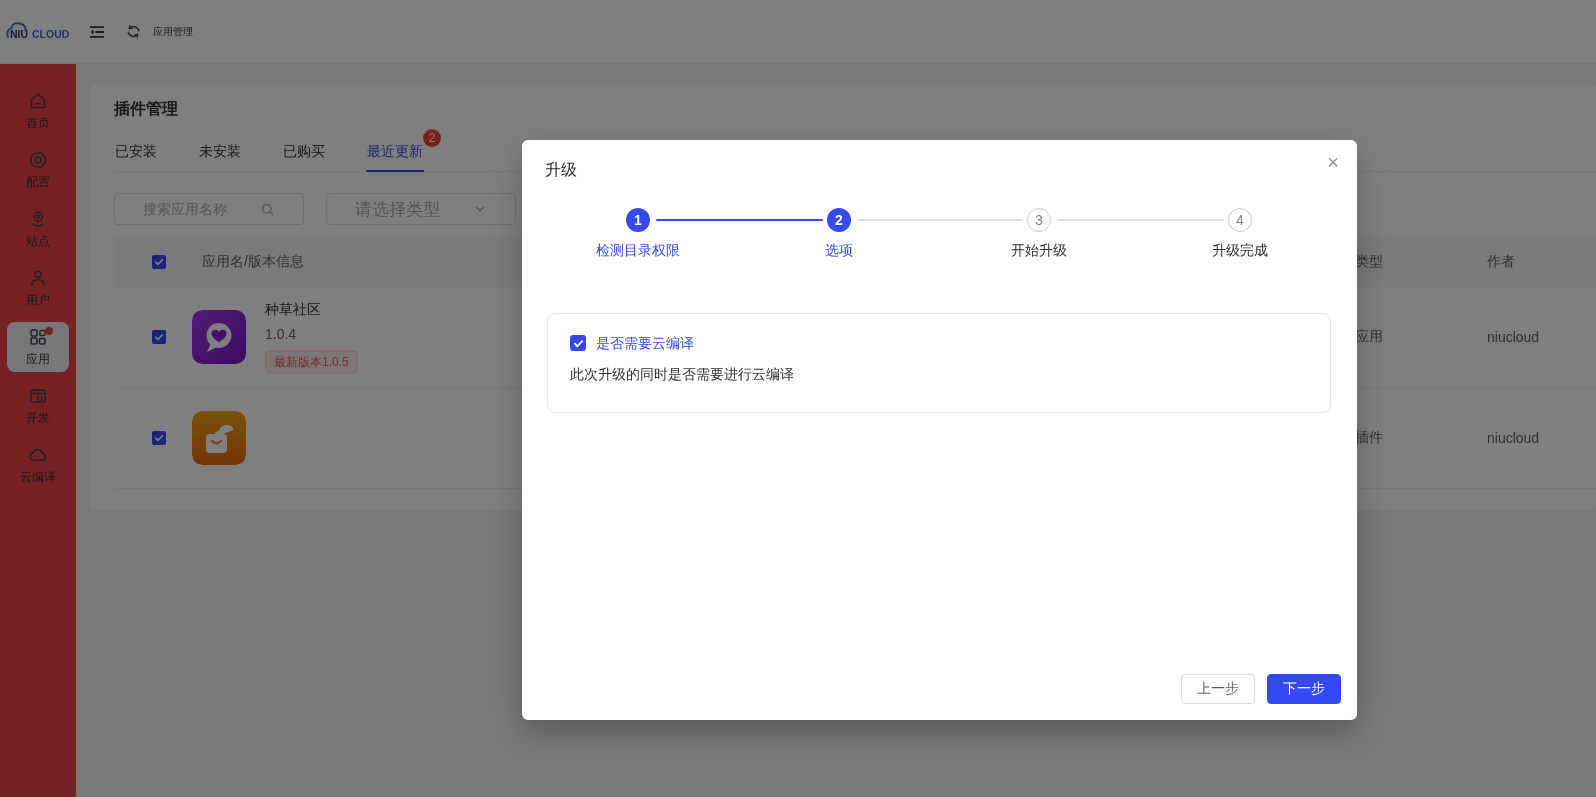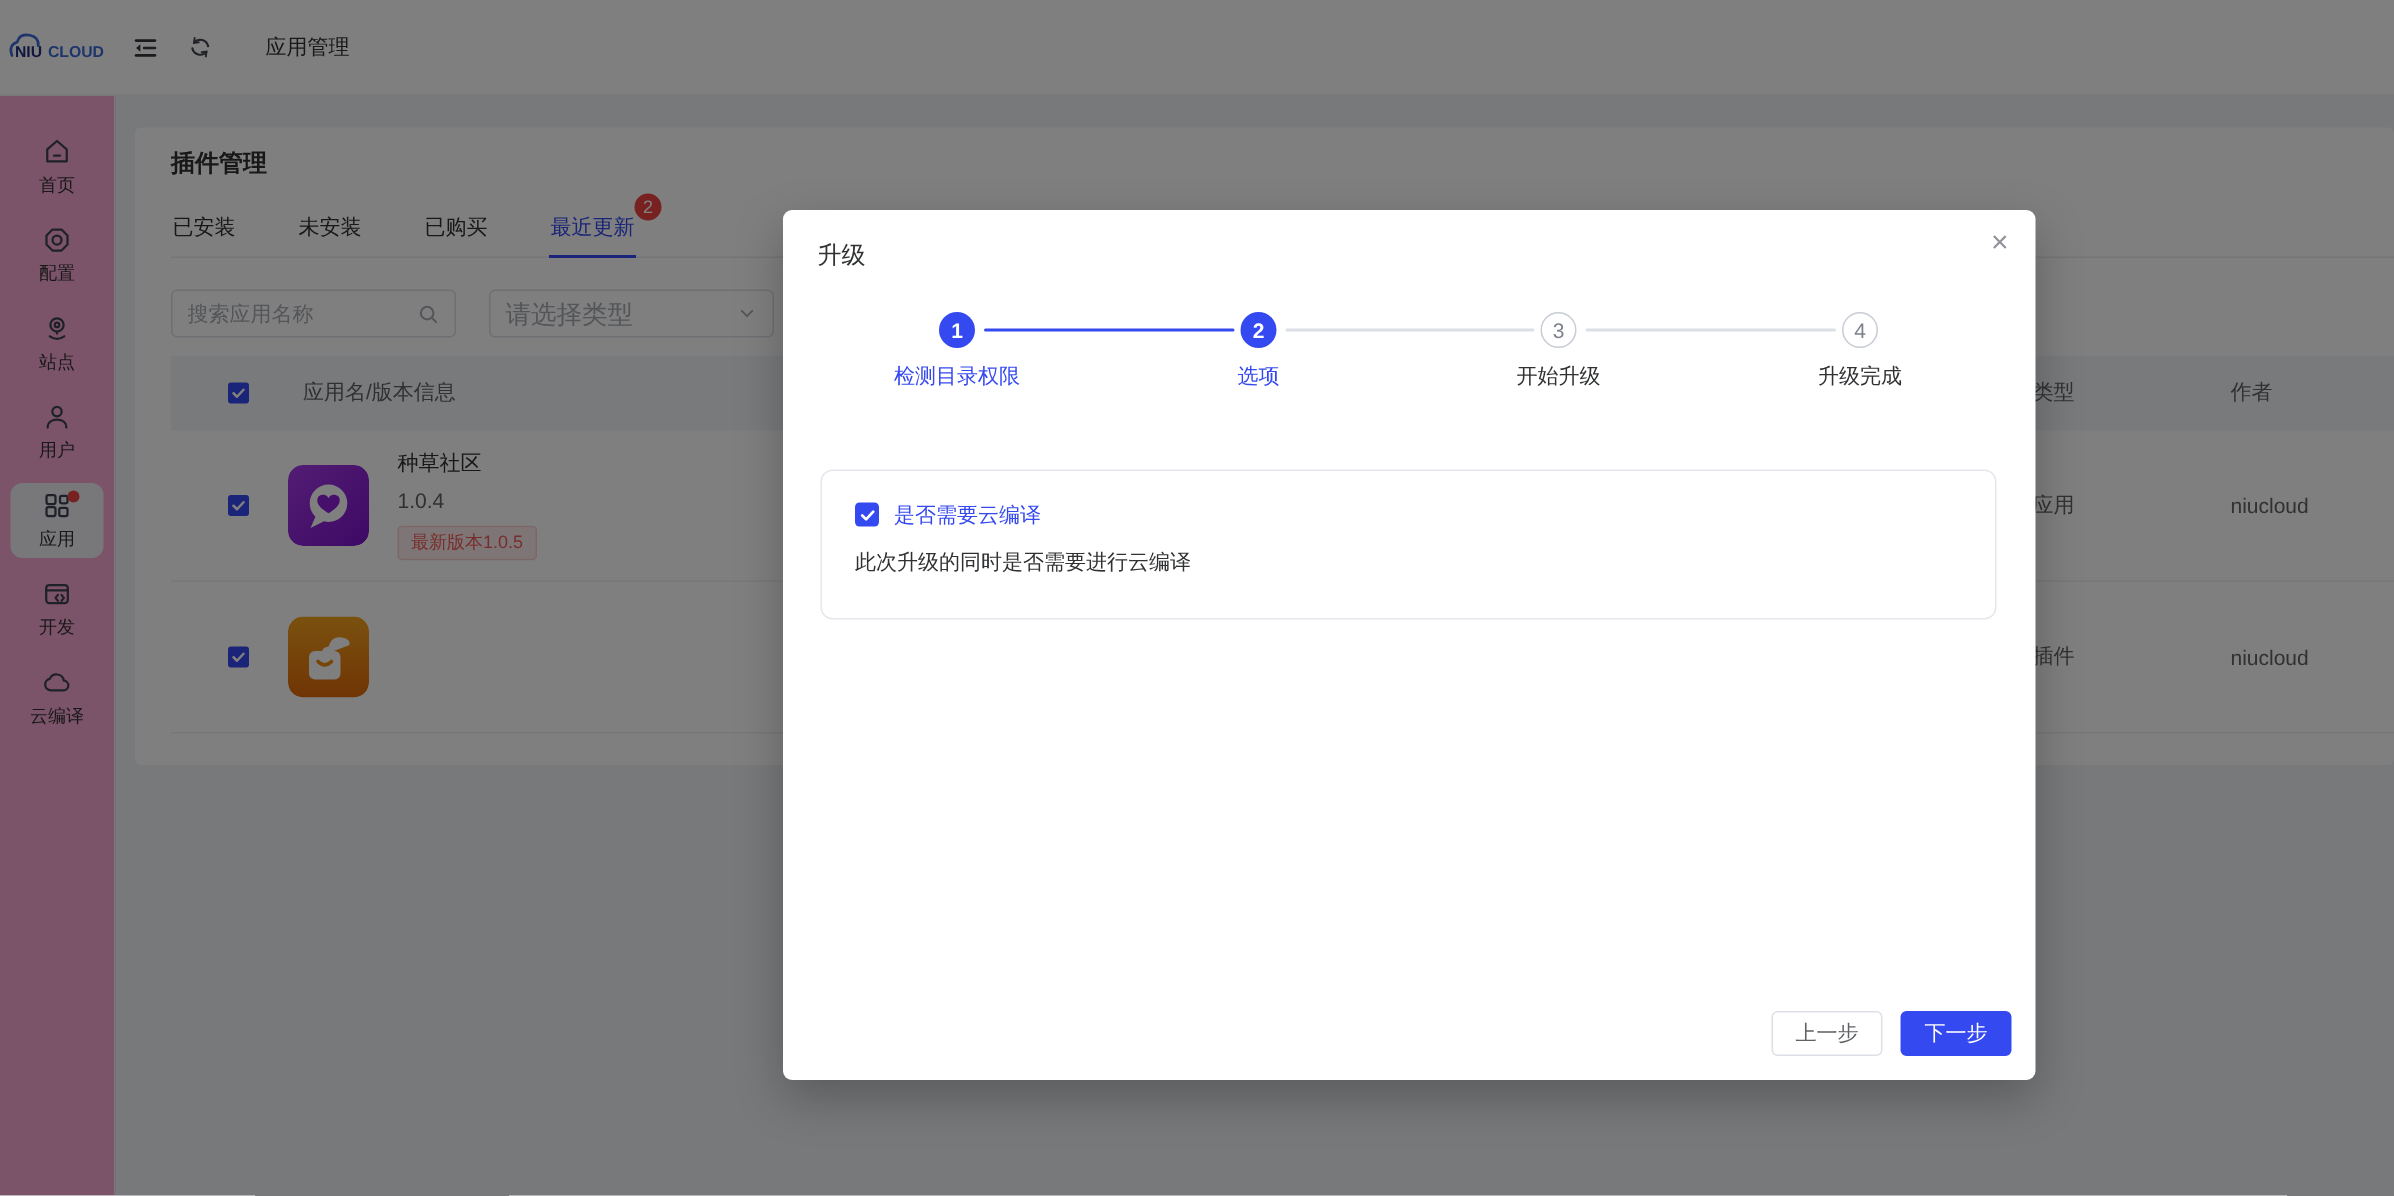--- a/index.html
+++ b/index.html
@@ -14,38 +14,38 @@
     --row-border:#ebeef5;
   }
   *{margin:0;padding:0;box-sizing:border-box;}
   body{background:#f0f2f5;font-family:"Liberation Sans","DejaVu Sans",sans-serif;}
   .screen{position:relative;width:1596px;height:797px;overflow:hidden;background:#f0f2f5;font-size:14px;color:var(--text-dark);}
 
   
   .topbar{position:absolute;top:0;left:0;right:0;height:64px;background:#fff;border-bottom:1px solid #eef0f3;display:flex;align-items:center;z-index:1;}
   .logo-wrap{width:77px;display:flex;justify-content:center;align-items:center;}
   .topbar-btn{width:32px;height:32px;display:flex;align-items:center;justify-content:center;cursor:pointer;margin-left:4px;}
-  .topbar-title{margin-left:28px;font-size:14px;color:#333;}
+  .topbar-title{margin-left:4px;font-size:10px;color:#333;}
 
   
-  .sidebar{position:absolute;top:64px;left:0;bottom:0;width:77px;background:#f9a8d4;border-right:1px solid #eef0f3;display:flex;flex-direction:column;align-items:center;padding-top:22px;gap:9px;z-index:1;}
+  .sidebar{position:absolute;top:64px;left:0;bottom:0;width:77px;background:#ef4444;border-right:1px solid #eef0f3;display:flex;flex-direction:column;align-items:center;padding-top:22px;gap:9px;z-index:1;}
   .side-item{position:relative;width:62px;height:50px;border-radius:8px;display:flex;flex-direction:column;align-items:center;justify-content:center;gap:4px;font-size:12px;color:var(--text-dark);cursor:pointer;}
   .side-item.active{background:#f0f1f4;}
   .side-item svg{display:block;}
   .side-dot{position:absolute;top:5px;right:16px;width:8px;height:8px;border-radius:50%;background:var(--red);}
 
   
   .main-card{position:absolute;left:90px;top:85px;right:0;height:425px;background:#fff;border-radius:4px;z-index:1;}
   .pm-title{position:absolute;left:24px;top:14px;font-size:16px;font-weight:600;color:var(--text-dark);}
   .tabs{position:absolute;left:24px;right:0;top:52px;height:35px;border-bottom:1px solid #e7eaf0;display:flex;gap:40px;}
   .tab{position:relative;height:35px;line-height:28px;font-size:14px;color:var(--text-dark);cursor:pointer;padding:0 1px;}
   .tab.active{color:var(--primary);border-bottom:2px solid var(--primary);}
   .tab-badge{position:absolute;top:-8px;right:-17px;min-width:18px;height:18px;border-radius:9px;background:var(--red);color:#fff;font-size:12px;line-height:18px;text-align:center;padding:0 2px;}
   .controls{position:absolute;left:24px;top:108px;display:flex;gap:22px;}
-  .input-box,.select-box{width:190px;height:32px;border:1px solid var(--border);border-radius:4px;background:#fff;display:flex;align-items:center;padding:0 10px;gap:6px;}
+  .input-box,.select-box{width:190px;height:32px;border:1px solid var(--border);border-radius:4px;background:#fff;display:flex;align-items:center;padding:0 28px;gap:6px;}
   .input-box input{flex:1;border:none;outline:none;font-size:14px;color:var(--text-mid);background:transparent;min-width:0;}
   .input-box input::placeholder{color:var(--text-light);}
   .select-box{cursor:pointer;}
   .select-placeholder{flex:1;color:var(--text-light);font-size:17px;}
 
   .table{position:absolute;left:24px;right:0;top:152px;}
   .thead{position:relative;height:50px;background:#f3f5f8;}
   .trow{position:relative;height:101px;border-bottom:1px solid var(--row-border);}
   .cell{position:absolute;top:50%;transform:translateY(-50%);}
   .cell-check{left:38px;}

